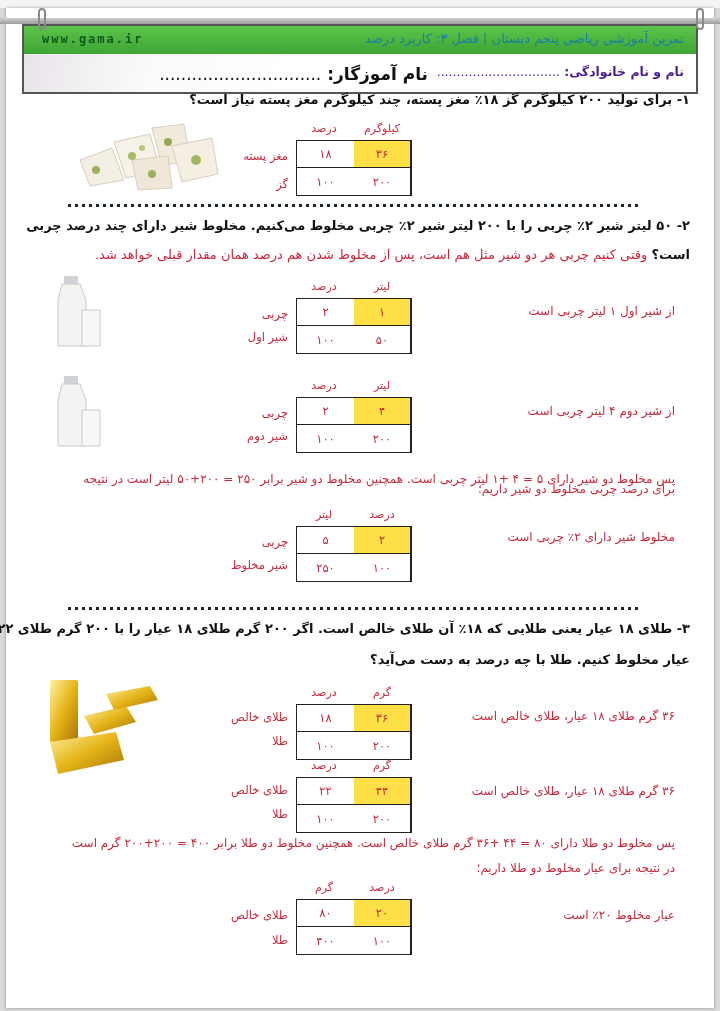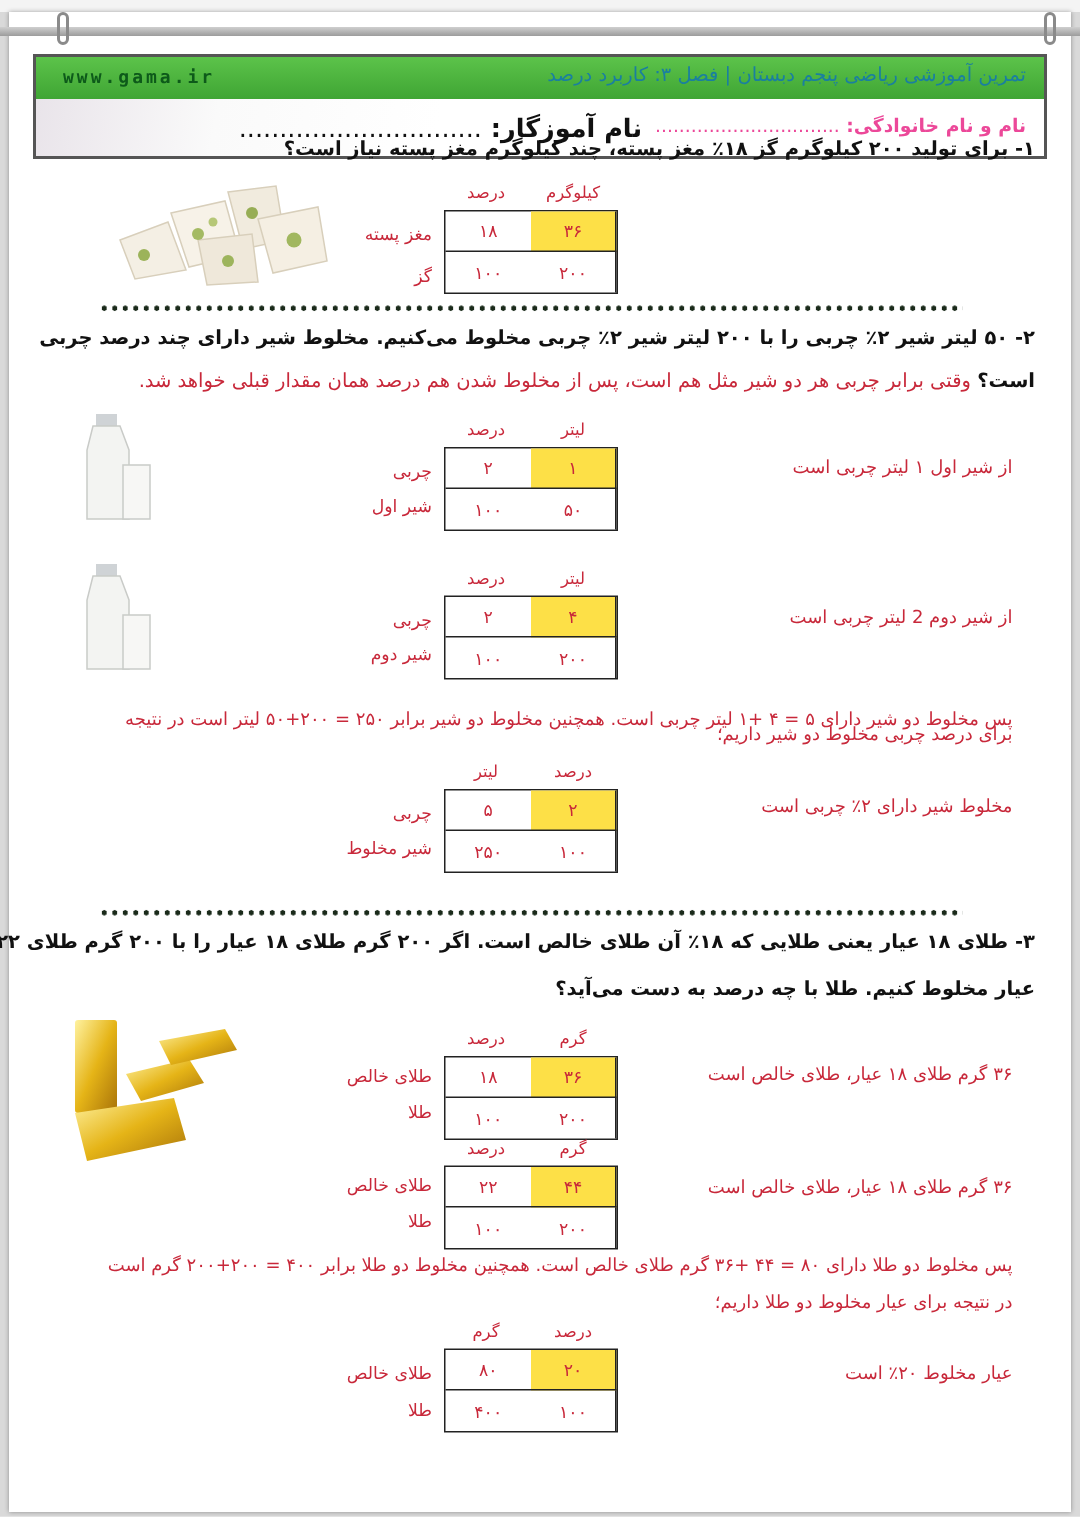--- a/index.html
+++ b/index.html
@@ -36,21 +36,21 @@
   .site {
     position: absolute; left: 18px; top: 6px; font-family: "DejaVu Sans Mono", monospace;
     font-size: 12px; font-weight: bold; color: #0d5a1a; letter-spacing: 2px; direction: ltr;
   }
   .title {
     position: absolute; right: 12px; top: 5px; font-size: 13px; color: #1a7fa0;
     direction: rtl; white-space: nowrap;
   }
   .name-line {
     position: absolute; right: 12px; top: 38px; font-size: 12.5px; font-weight: bold;
-    color: #ec4899; direction: rtl; white-space: nowrap;
+    color: #4c1d95; direction: rtl; white-space: nowrap;
   }
   .teacher-line {
     position: absolute; right: 268px; top: 38px; font-size: 17px; font-weight: bold;
     color: #111; direction: rtl; white-space: nowrap;
   }
   .dots { font-weight: normal; letter-spacing: 0.5px; }
 
   
   .q {
     position: absolute; direction: rtl; font-size: 13px; font-weight: bold; color: #111;
@@ -95,21 +95,21 @@
   .milk { position: absolute; width: 52px; height: 72px; }
   .gold { position: absolute; left: 46px; top: 676px; width: 120px; height: 100px; }
 </style>
 </head>
 <body>
 
 <div class="top-strip"></div>
 <div class="page"></div>
 
 <div class="banner-rod" style="top:18px;"></div>
-<div class="banner" style="top:36px;">
+<div class="banner" style="top:24px;">
   <div class="banner-green"></div>
   <div class="banner-sheen"></div>
   <span class="site">www.gama.ir</span>
   <span class="title">تمرین آموزشی ریاضی پنجم دبستان | فصل ۳: کاربرد درصد</span>
   <div class="name-line">
     <span>نام و نام خانوادگی:</span>
     <span class="dots">...............................</span>
   </div>
   <div class="teacher-line">
     <span>نام آموزگار:</span>
@@ -145,21 +145,21 @@
     <div class="cell">۱۰۰</div>
   </div>
   <span class="rowlbl" style="top:27px;">مغز پسته</span>
   <span class="rowlbl" style="top:55px;">گز</span>
 </div>
 
 <div class="sep" style="top:203px;"></div>
 
 <div class="q" style="right:30px; top:218px;">۲- ۵۰ لیتر شیر ۲٪ چربی را با ۲۰۰ لیتر شیر ۲٪ چربی مخلوط می‌کنیم. مخلوط شیر دارای چند درصد چربی</div>
 <div class="q" style="right:30px; top:247px;">
-  <span>است؟</span><span class="red" style="font-weight:normal;"> وقتی برابر چربی هر دو شیر مثل هم است، پس از مخلوط شدن هم درصد همان مقدار قبلی خواهد شد.</span>
+  <span>است؟</span><span class="red" style="font-weight:normal;"> وقتی کنیم چربی هر دو شیر مثل هم است، پس از مخلوط شدن هم درصد همان مقدار قبلی خواهد شد.</span>
 </div>
 
 <svg class="milk" viewBox="0 0 52 72" style="left:52px; top:276px;">
   <rect x="12" y="0" width="14" height="8" fill="#cfd3d6"></rect>
   <path d="M10,8 L28,8 L34,24 L34,70 L6,70 L6,24 Z" fill="#f3f4f2" stroke="#c9cbc8"></path>
   <rect x="30" y="34" width="18" height="36" fill="#f7f7f5" stroke="#c9cbc8"></rect>
 </svg>
 
 <div class="ptable" style="left:296px; top:280px;">
   <span class="hdr right">لیتر</span>
@@ -186,21 +186,21 @@
   <span class="hdr left">درصد</span>
   <div class="grid" dir="rtl">
     <div class="cell hl">۴</div>
     <div class="cell">۲</div>
     <div class="cell">۲۰۰</div>
     <div class="cell">۱۰۰</div>
   </div>
   <span class="rowlbl" style="top:27px;">چربی</span>
   <span class="rowlbl" style="top:50px;">شیر دوم</span>
 </div>
-<div class="side-note" style="right:45px; top:404px;">از شیر دوم 2 لیتر چربی است</div>
+<div class="side-note" style="right:45px; top:404px;">از شیر دوم ۴ لیتر چربی است</div>
 
 <div class="rnote" style="right:45px; top:472px;">پس مخلوط دو شیر دارای ۵ = ۴ +۱ لیتر چربی است. همچنین مخلوط دو شیر برابر ۲۵۰ = ۲۰۰+۵۰ لیتر است در نتیجه</div>
 <div class="rnote" style="right:45px; top:482px;">برای درصد چربی مخلوط دو شیر داریم؛</div>
 
 <div class="ptable" style="left:296px; top:508px;">
   <span class="hdr right">درصد</span>
   <span class="hdr left">لیتر</span>
   <div class="grid" dir="rtl">
     <div class="cell hl">۲</div>
     <div class="cell">۵</div>

